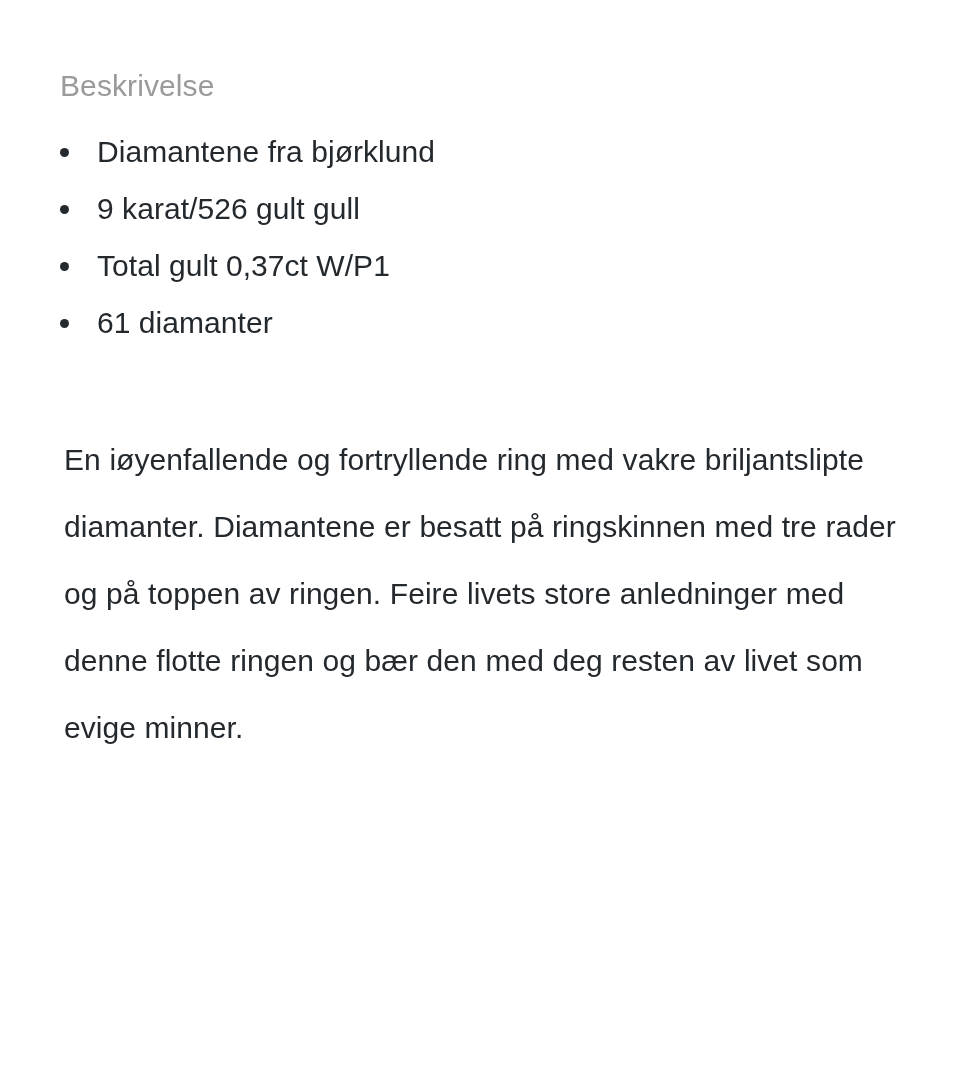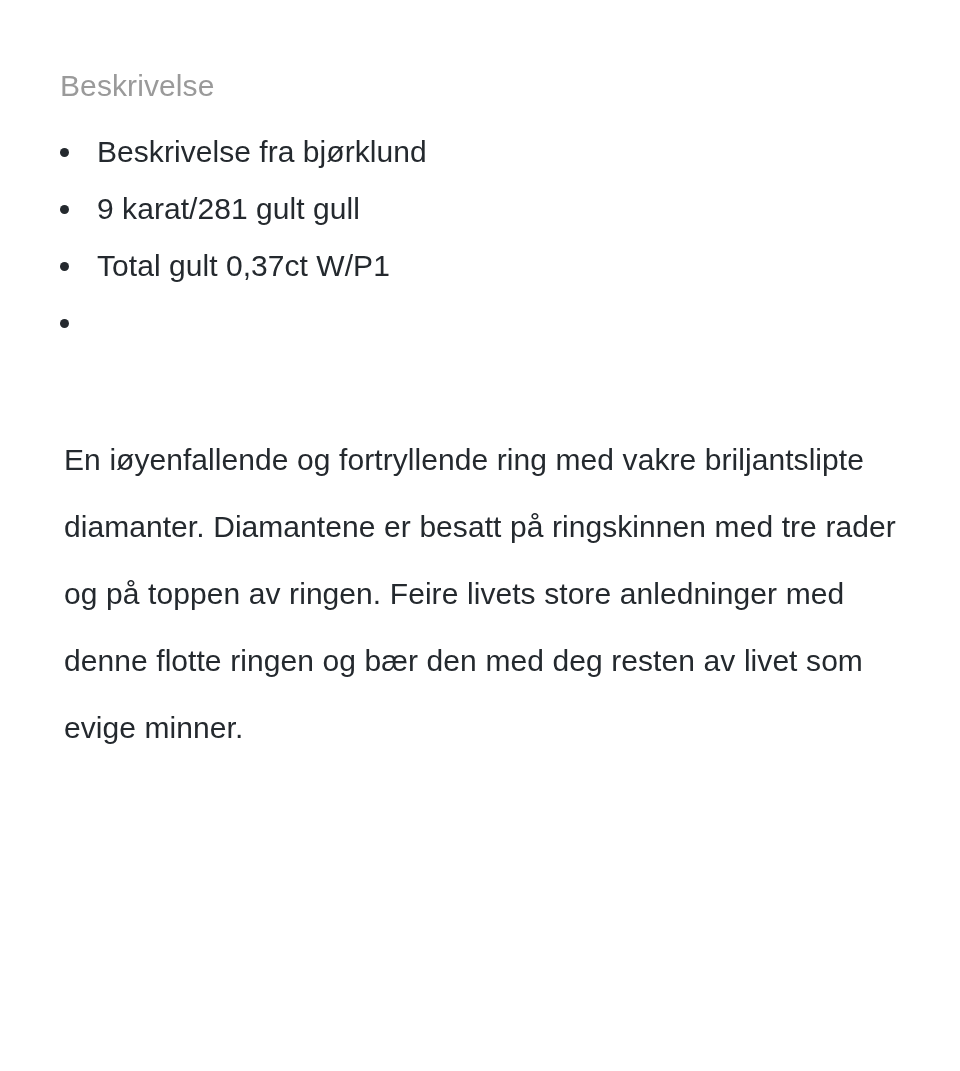--- a/index.html
+++ b/index.html
@@ -87,30 +87,31 @@
 </head>
 <body>
 
 <div class="page">
 
   <div class="section-heading">Beskrivelse</div>
 
   <ul class="spec-list">
     <li class="spec-item">
       <span class="spec-bullet"></span>
-      <span class="spec-text">Beskrivelse fra bjørklund</span>
+      <span class="spec-text">Diamantene fra bjørklund</span>
     </li>
     <li class="spec-item">
       <span class="spec-bullet"></span>
-      <span class="spec-text">9 karat/281 gult gull</span>
+      <span class="spec-text">9 karat/526 gult gull</span>
     </li>
     <li class="spec-item">
       <span class="spec-bullet"></span>
       <span class="spec-text">Total gult 0,37ct W/P1</span>
     </li>
     <li class="spec-item">
       <span class="spec-bullet"></span>
+      <span class="spec-text">61 diamanter</span>
     </li>
   </ul>
 
   <p class="description-body">En iøyenfallende og fortryllende ring med vakre briljantslipte diamanter. Diamantene er besatt på ringskinnen med tre rader og på toppen av ringen. Feire livets store anledninger med denne flotte ringen og bær den med deg resten av livet som evige minner.</p>
 
 </div>
 
 </body></html>

